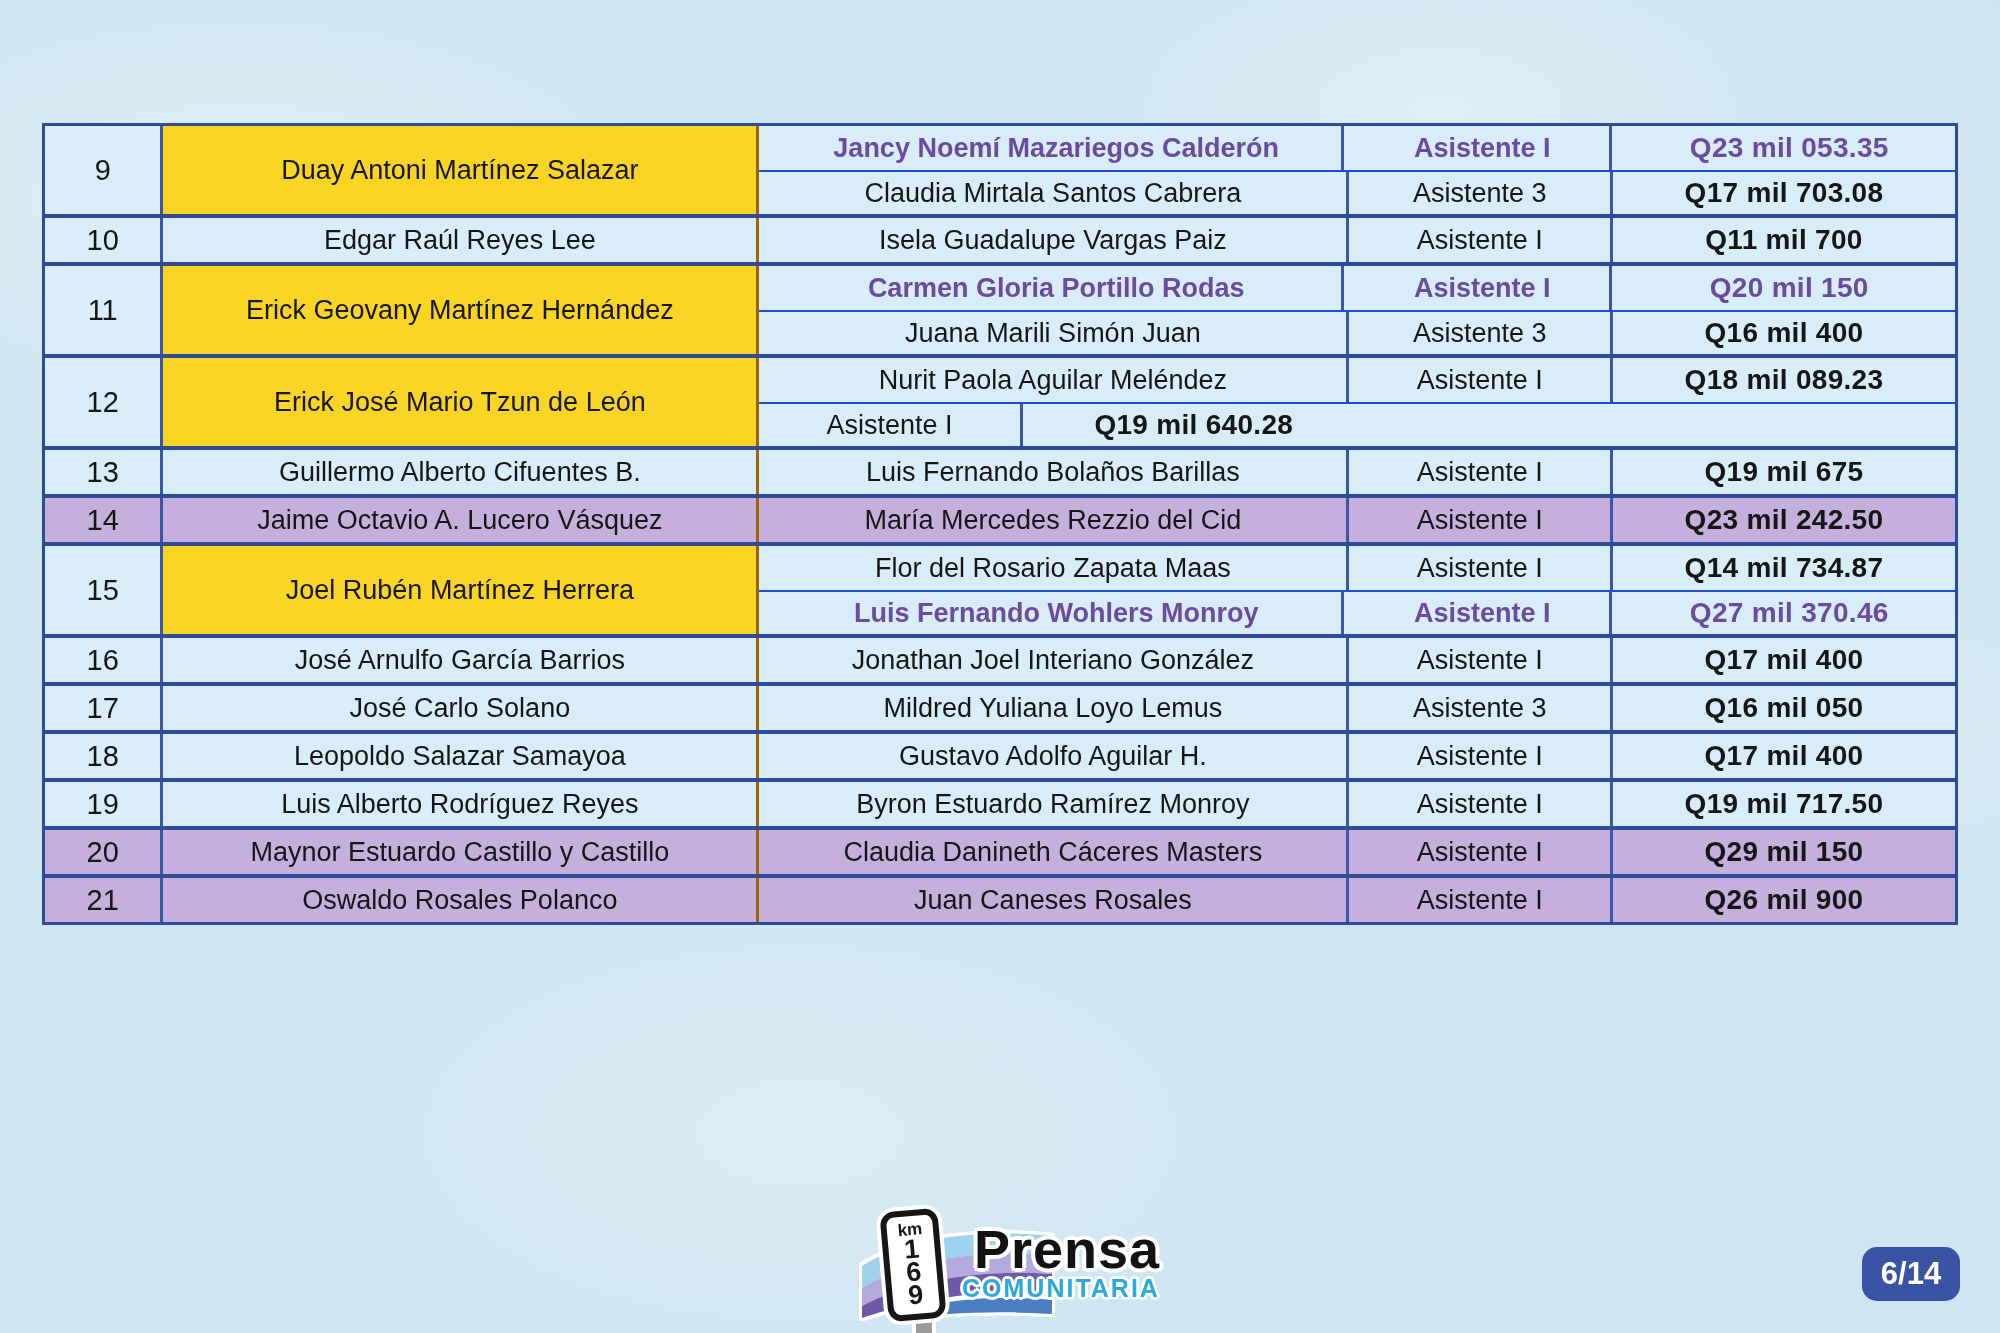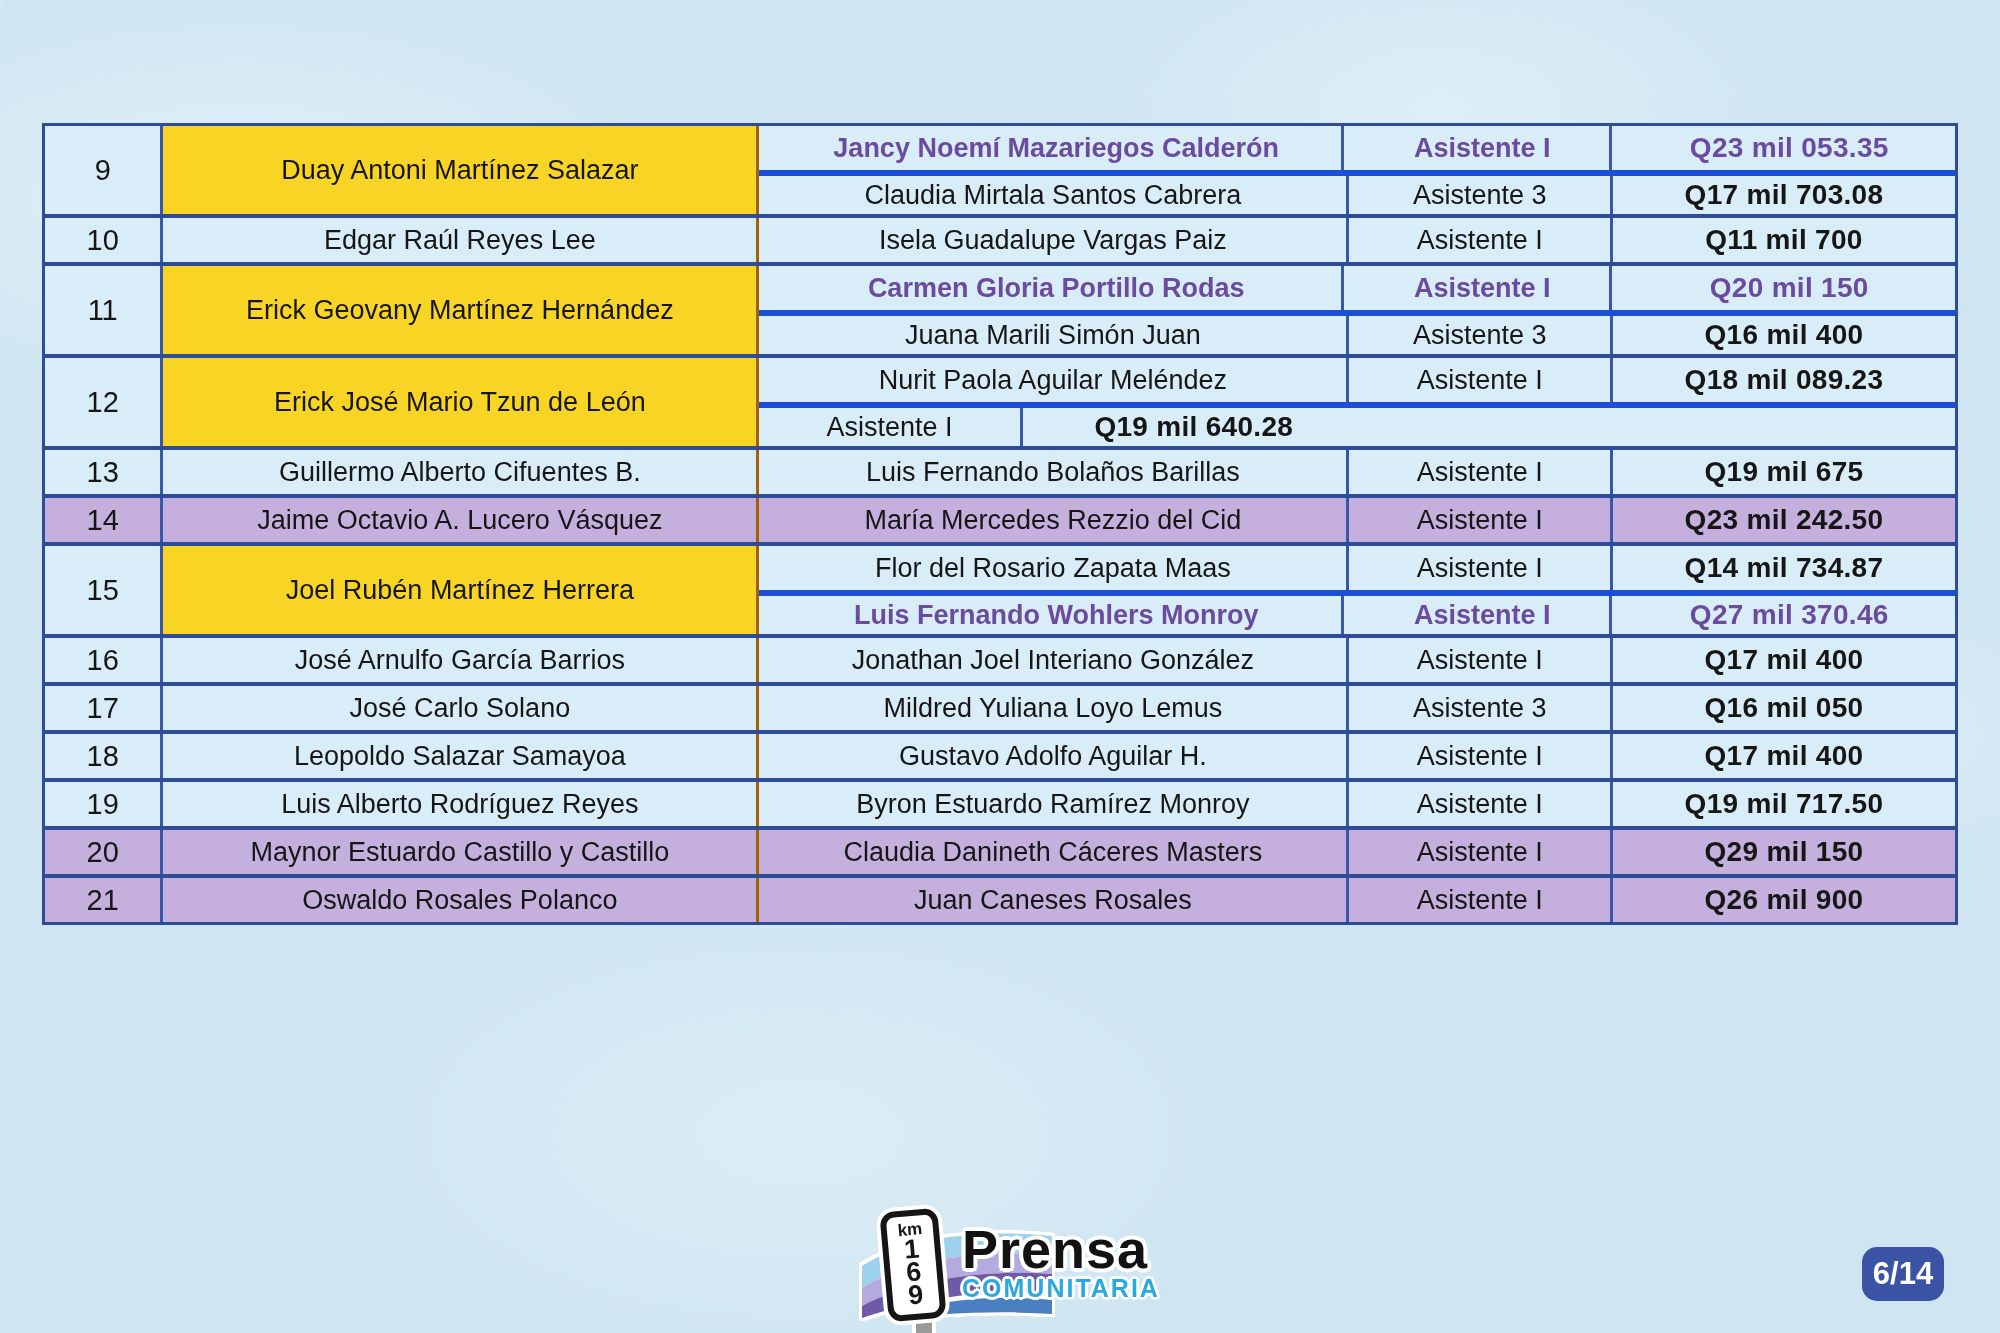--- a/index.html
+++ b/index.html
@@ -20,21 +20,21 @@
   .tbl { position:absolute; left:42px; top:123px; width:1916px;
          border:3px solid #2f4c96; background:#2f4c96; }
   .row { display:flex; align-items:stretch; border-bottom:4px solid #2f4c96; background:#d8edf8; }
   .row:last-child { border-bottom:none; }
   .cell { display:flex; align-items:center; justify-content:center;
           text-align:center; color:#161616; background:#d8edf8; }
   .c-num  { width:6.2%;  border-right:3px solid #3a57a7; font-size:29px; }
   .c-name { width:31.2%; border-right:3px solid #a16207; font-size:27px; padding:4px 10px; }
   .stack  { width:62.6%; display:flex; flex-direction:column; }
   .subrow { display:flex; flex:1; min-height:44px; }
-  .subrow + .subrow { border-top:6px solid #1d4ed8; }
+  .subrow + .subrow { border-top:2px solid #1d4ed8; }
   .c-aname  { width:49.36%; border-right:3px solid #3a57a7; font-size:27px; padding:2px 10px; }
   .c-tipo   { width:22.04%; border-right:3px solid #3a57a7; font-size:27px; }
   .c-amount { width:28.60%; font-size:28px; font-weight:700; letter-spacing:.3px; }
   .emph { font-weight:700;margin-left:12px; }
 
   
   .logo { position:absolute; left:862px; top:1208px; width:340px; height:122px; }
   .waves { position:absolute; left:0; top:14px;
            filter: drop-shadow(3px 0 0 #fff) drop-shadow(-3px 0 0 #fff)
                    drop-shadow(0 3px 0 #fff) drop-shadow(0 -3px 0 #fff); }
@@ -43,27 +43,27 @@
           transform:rotate(-5deg); box-shadow:0 0 0 4px #fff;
           display:flex; flex-direction:column; align-items:center; justify-content:center;
           line-height:.85; z-index:3; }
   .sign-km { font-size:17px; font-weight:700; color:#161616; }
   .sign-digit { font-size:27px; font-weight:700; color:#161616; }
   .sign-post { position:absolute; left:54px; top:108px; width:16px; height:20px;
                background:#9a9a9a; box-shadow:0 0 0 4px #fff; z-index:2; }
   .logo-text { position:absolute; left:100px; top:10px; z-index:4; }
   .prensa { font-size:54px; font-weight:900; color:#121212; letter-spacing:1px;
             text-shadow:-4px 0 0 #fff,4px 0 0 #fff,0 -4px 0 #fff,0 4px 0 #fff,
-                        -3px -3px 0 #fff,3px 3px 0 #fff,-3px 3px 0 #fff,3px -3px 0 #fff; }
+                        -3px -3px 0 #fff,3px 3px 0 #fff,-3px 3px 0 #fff,3px -3px 0 #fff;margin-left:12px; }
   .comunitaria { margin-top:-6px; font-size:25px; font-weight:900; letter-spacing:2px;
             text-shadow:-3px 0 0 #fff,3px 0 0 #fff,0 -3px 0 #fff,0 3px 0 #fff,
                         -2px -2px 0 #fff,2px 2px 0 #fff,-2px 2px 0 #fff,2px -2px 0 #fff; }
 
   
-  .badge { position:absolute; left:1862px; top:1247px; width:82px; height:54px;
+  .badge { position:absolute; left:1862px; top:1247px; width:98px; height:54px;
            border-radius:15px; display:flex; align-items:center; justify-content:center;
            color:#fff; font-size:31px; font-weight:700; }
 </style>
 </head>
 <body>
 
 <div class="page">
 
   <div class="tbl" id="salary-table">
       <div class="row">

